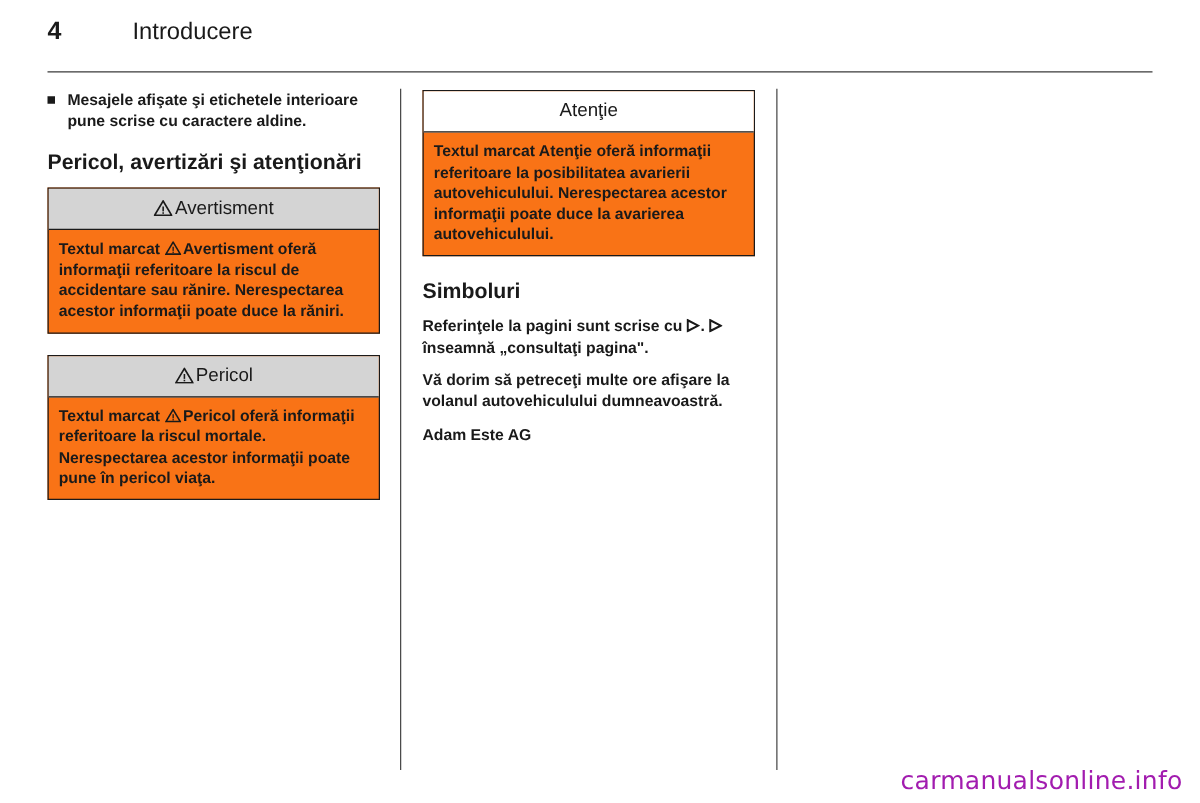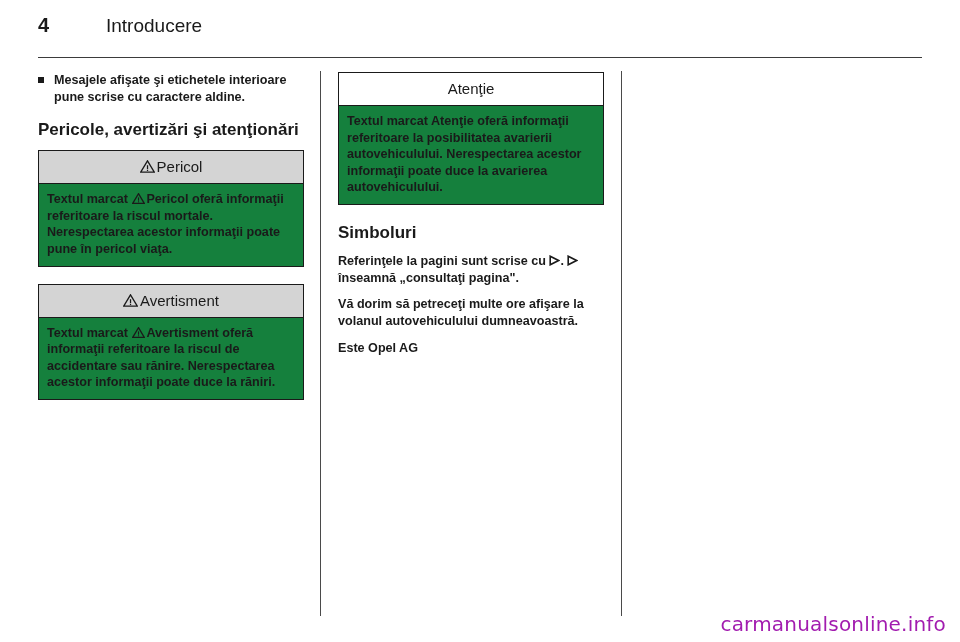--- a/index.html
+++ b/index.html
@@ -103,21 +103,21 @@
     line-height: 21px;
     color: #1a1a1a;
     margin: 14px 0 10px 0;
   }
   .section-heading.tight-top { margin-top: 10px; }
 
   
   .notice {
     border: 1.6px solid #1a1a1a;
     margin-bottom: 17px;
-    background: #15803d;
+    background: #f97316;
     box-sizing: border-box;
   }
   .notice-header {
     border-bottom: 1.6px solid #1a1a1a;
     text-align: center;
     font-size: 15px;
     line-height: 19px;
     padding: 6px 4px 7px 4px;
     color: #1a1a1a;
     display: flex;
@@ -202,59 +202,59 @@
 
   <div class="column col-left">
 
     <ul class="bullet-list">
       <li class="bullet-item">
         <span class="bullet-mark"></span>
         <span>Mesajele afişate şi etichetele interioare pune scrise cu caractere aldine.</span>
       </li>
     </ul>
 
-    <div class="section-heading">Pericole, avertizări şi atenţionări</div>
+    <div class="section-heading">Pericol, avertizări şi atenţionări</div>
 
     <div class="notice">
       <div class="notice-header shaded">
         <svg class="warn-tri" viewBox="0 0 15 13">
           <path d="M7.5 0.8 L14.3 12.2 L0.7 12.2 Z" fill="none" stroke="#1a1a1a" stroke-width="1.3" stroke-linejoin="miter"></path>
           <rect x="6.9" y="5.2" width="1.25" height="3.9" fill="#1a1a1a"></rect>
           <rect x="6.9" y="9.8" width="1.25" height="1.25" fill="#1a1a1a"></rect>
         </svg>
-        <span>Pericol</span>
+        <span>Avertisment</span>
       </div>
       <div class="notice-body">
         <span>Textul marcat</span>
         <svg class="warn-tri inline" viewBox="0 0 15 13">
           <path d="M7.5 0.8 L14.3 12.2 L0.7 12.2 Z" fill="none" stroke="#1a1a1a" stroke-width="1.5" stroke-linejoin="miter"></path>
           <rect x="6.9" y="5.2" width="1.25" height="3.9" fill="#1a1a1a"></rect>
           <rect x="6.9" y="9.8" width="1.25" height="1.25" fill="#1a1a1a"></rect>
-        </svg><span>Pericol</span>
-        <span>oferă informaţii referitoare la riscul mortale. Nerespectarea acestor informaţii poate pune în pericol viaţa.</span>
+        </svg><span>Avertisment</span>
+        <span>oferă informaţii referitoare la riscul de accidentare sau rănire. Nerespectarea acestor informaţii poate duce la răniri.</span>
       </div>
     </div>
 
     <div class="notice">
       <div class="notice-header shaded">
         <svg class="warn-tri" viewBox="0 0 15 13">
           <path d="M7.5 0.8 L14.3 12.2 L0.7 12.2 Z" fill="none" stroke="#1a1a1a" stroke-width="1.3" stroke-linejoin="miter"></path>
           <rect x="6.9" y="5.2" width="1.25" height="3.9" fill="#1a1a1a"></rect>
           <rect x="6.9" y="9.8" width="1.25" height="1.25" fill="#1a1a1a"></rect>
         </svg>
-        <span>Avertisment</span>
+        <span>Pericol</span>
       </div>
       <div class="notice-body">
         <span>Textul marcat</span>
         <svg class="warn-tri inline" viewBox="0 0 15 13">
           <path d="M7.5 0.8 L14.3 12.2 L0.7 12.2 Z" fill="none" stroke="#1a1a1a" stroke-width="1.5" stroke-linejoin="miter"></path>
           <rect x="6.9" y="5.2" width="1.25" height="3.9" fill="#1a1a1a"></rect>
           <rect x="6.9" y="9.8" width="1.25" height="1.25" fill="#1a1a1a"></rect>
-        </svg><span>Avertisment</span>
-        <span>oferă informaţii referitoare la riscul de accidentare sau rănire. Nerespectarea acestor informaţii poate duce la răniri.</span>
+        </svg><span>Pericol</span>
+        <span>oferă informaţii referitoare la riscul mortale. Nerespectarea acestor informaţii poate pune în pericol viaţa.</span>
       </div>
     </div>
 
   </div>
 
   <div class="column col-right">
 
     <div class="notice">
       <div class="notice-header plain">
         <span>Atenţie</span>
@@ -274,19 +274,19 @@
         <path d="M1.2 1.2 L9.6 5.5 L1.2 9.8 Z" fill="none" stroke="#1a1a1a" stroke-width="1.6" stroke-linejoin="miter"></path>
       </svg><span>.</span>
       <svg class="arrow-sym" viewBox="0 0 11 11">
         <path d="M1.2 1.2 L9.6 5.5 L1.2 9.8 Z" fill="none" stroke="#1a1a1a" stroke-width="1.6" stroke-linejoin="miter"></path>
       </svg>
       <span>înseamnă „consultaţi pagina".</span>
     </p>
 
     <p class="body-para last">Vă dorim să petreceţi multe ore afişare la volanul autovehiculului dumneavoastră.</p>
 
-    <div class="signature">Este Opel AG</div>
+    <div class="signature">Adam Este AG</div>
 
   </div>
 
   <div class="watermark">carmanualsonline.info</div>
 
 </div>
 
 </body></html>

